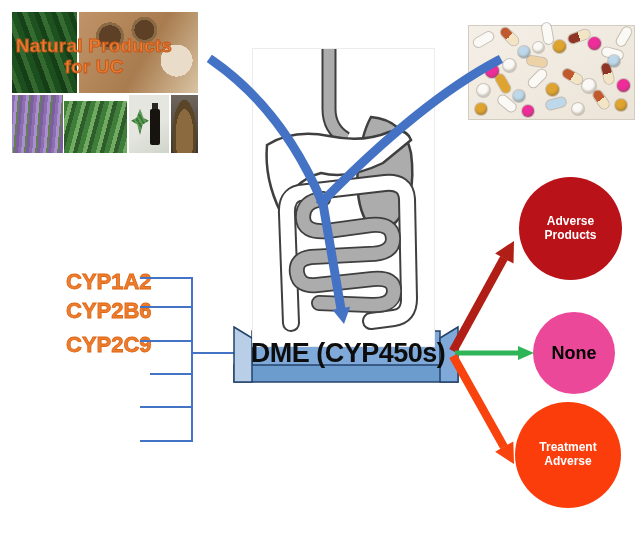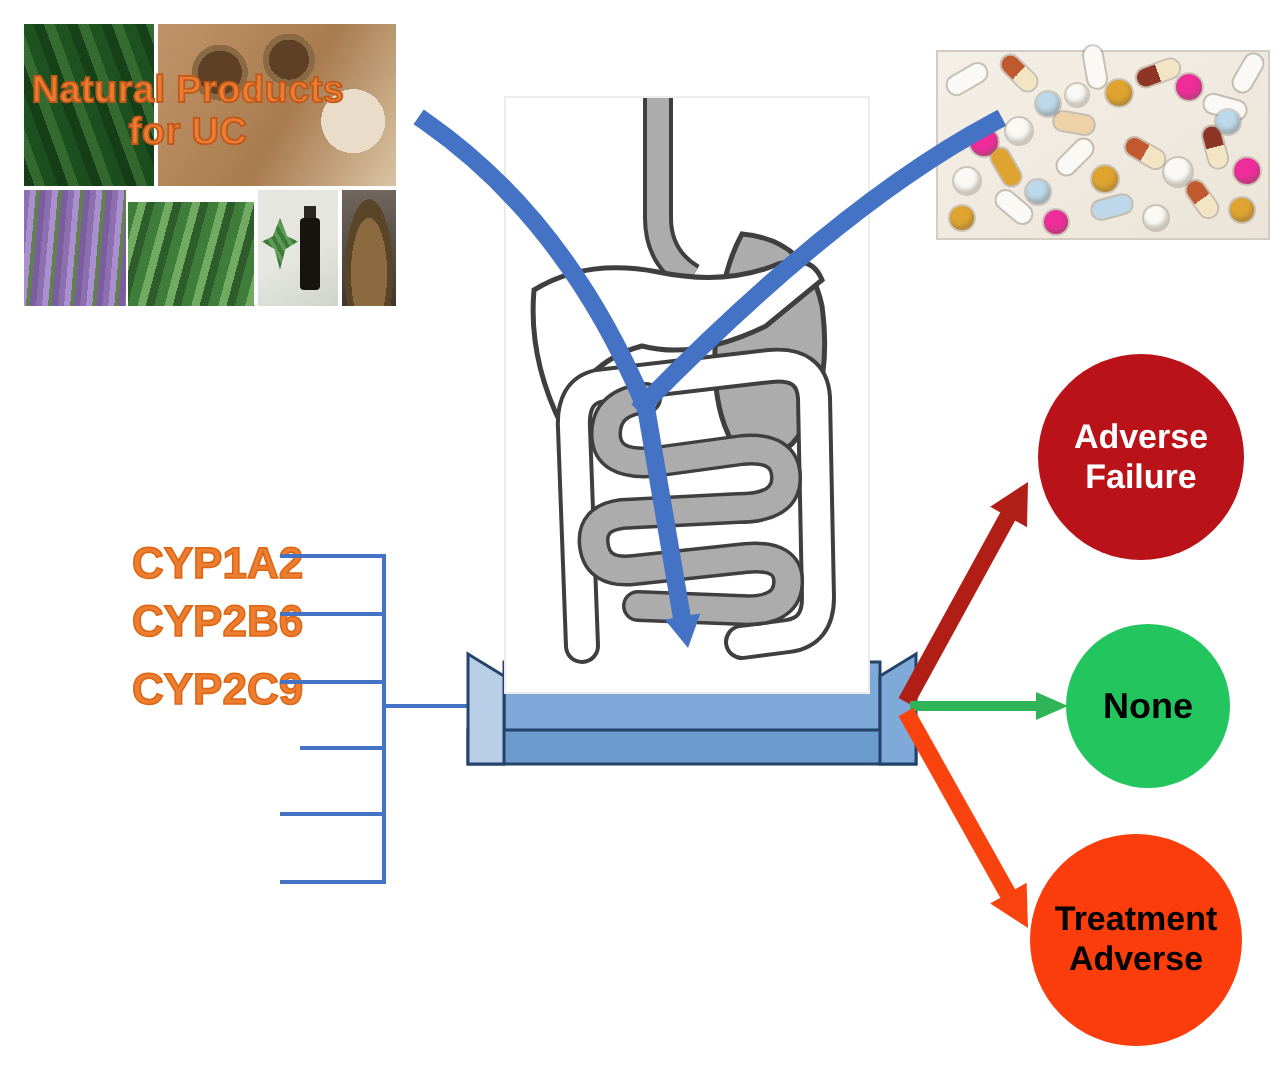--- a/index.html
+++ b/index.html
@@ -62,24 +62,24 @@
   .enzyme{position:absolute;left:66px;width:100px;height:18px;
     font-weight:bold;font-size:22px;color:#ED7D31;-webkit-text-stroke:0.8px #DD6612;}
 
   
   .dme-svg{left:230px;top:325px;z-index:1;}
   .dme-label{left:237px;top:338px;width:222px;text-align:center;z-index:6;
     font-weight:bold;font-size:27px;color:#0d0d0d;letter-spacing:-0.5px;}
 
   
   .outcome{position:absolute;border-radius:50%;display:flex;align-items:center;justify-content:center;
-    text-align:center;font-weight:bold;font-size:17px;line-height:1.15;z-index:3;}
+    text-align:center;font-weight:bold;font-size:12px;line-height:1.15;z-index:3;}
   .outcome-adverse{left:519px;top:177px;width:103px;height:103px;color:#ffffff;}
   .outcome-none{left:533px;top:312px;width:82px;height:82px;color:#000000;font-size:18px;}
-  .outcome-failure{left:515px;top:417px;width:106px;height:106px;color:#000000;justify-content:center;}
+  .outcome-failure{left:515px;top:402px;width:106px;height:106px;color:#ffffff;justify-content:center;}
 
   .overlay-svg{left:0;top:0;z-index:4;pointer-events:none;}
   .bracket-svg{left:0;top:0;z-index:1;pointer-events:none;}
 </style>
 </head>
 <body>
 
 <div class="canvas">
 
   <div class="abs collage">
@@ -169,20 +169,21 @@
   </svg>
 
   <svg class="abs dme-svg" width="232" height="60" viewBox="0 0 232 60">
     <g stroke="#24436B" stroke-width="1.5">
       <rect x="22" y="6" width="188" height="40" fill="#7FA9D9"></rect>
       <rect x="4" y="40" width="224" height="17" fill="#6C9CCE"></rect>
       <polygon points="4,2 22,13 22,57 4,57" fill="#B9CFE8"></polygon>
       <polygon points="228,2 210,13 210,57 228,57" fill="#7FA9D9"></polygon>
     </g>
   </svg>
+  <div class="abs dme-label">DME (CYP450s)</div>
 
   <svg class="abs overlay-svg" width="641" height="539">
 
     <path d="M213,61 Q283,110 322,202" fill="none" stroke-width="9" stroke-linecap="square" stroke="#4472C4"></path>
 
     <path d="M497,61 Q420,102 322,202" fill="none" stroke-width="9" stroke-linecap="square" stroke="#4472C4"></path>
 
     <path d="M322,198 L341,309" fill="none" stroke-width="9" stroke="#4472C4"></path>
     <polygon points="344,324 350.2,306.7 332.4,309.7" fill="#4472C4"></polygon>
 
@@ -192,24 +193,24 @@
     <line x1="455" y1="353" x2="519" y2="353" stroke-width="5" stroke="#2FB457"></line>
     <polygon points="534,353 518,346 518,360" fill="#2FB457"></polygon>
 
     <line x1="453" y1="356" x2="504" y2="447" stroke-width="8.5" stroke="#F9430E"></line>
     <polygon points="514,464 513.3,441.4 495.1,451.8" fill="#F9430E"></polygon>
   </svg>
 
   <div class="outcome outcome-adverse" style="background: rgb(185, 18, 24);">
     <div>
       <span>Adverse</span><br>
-      <span>Failure</span>
+      <span>Products</span>
     </div>
   </div>
-  <div class="outcome outcome-none" style="background: #22c55e;">
+  <div class="outcome outcome-none" style="background: #ec4899;">
     <div>None</div>
   </div>
   <div class="outcome outcome-failure" style="background: rgb(251, 61, 12);">
     <div>
       <span>Treatment</span><br>
       <span>Adverse</span>
     </div>
   </div>
 
 </div>

